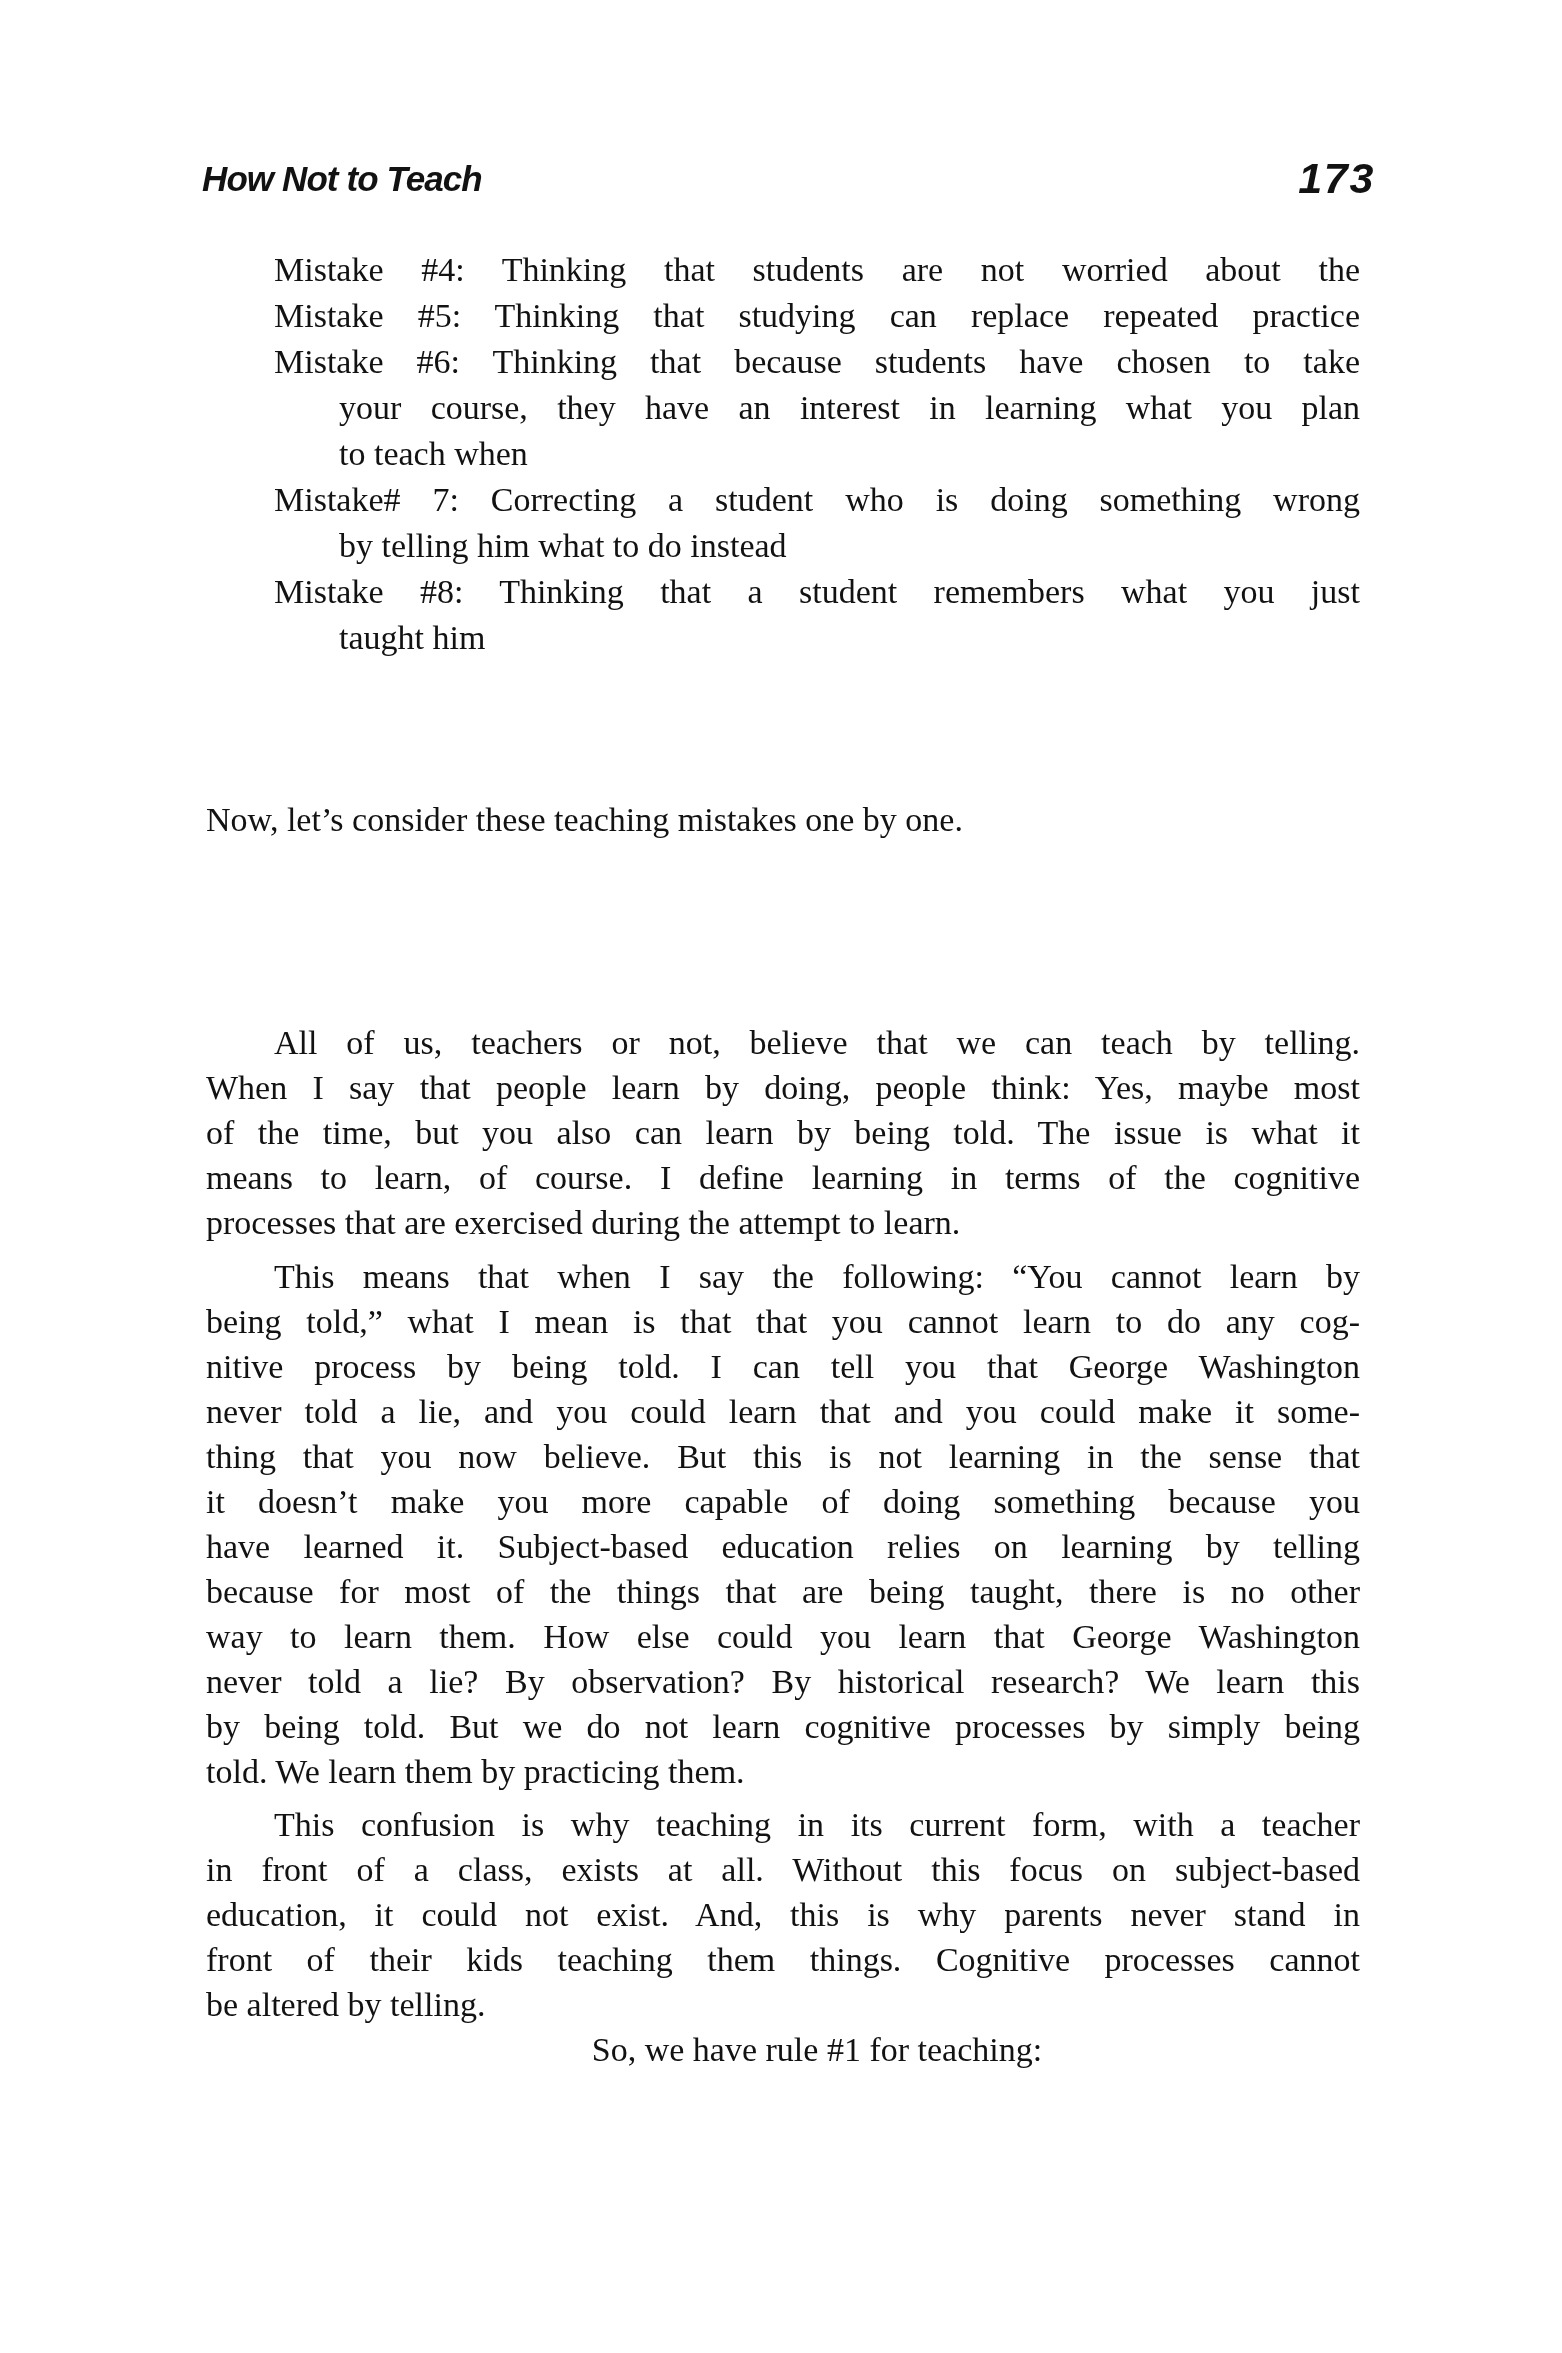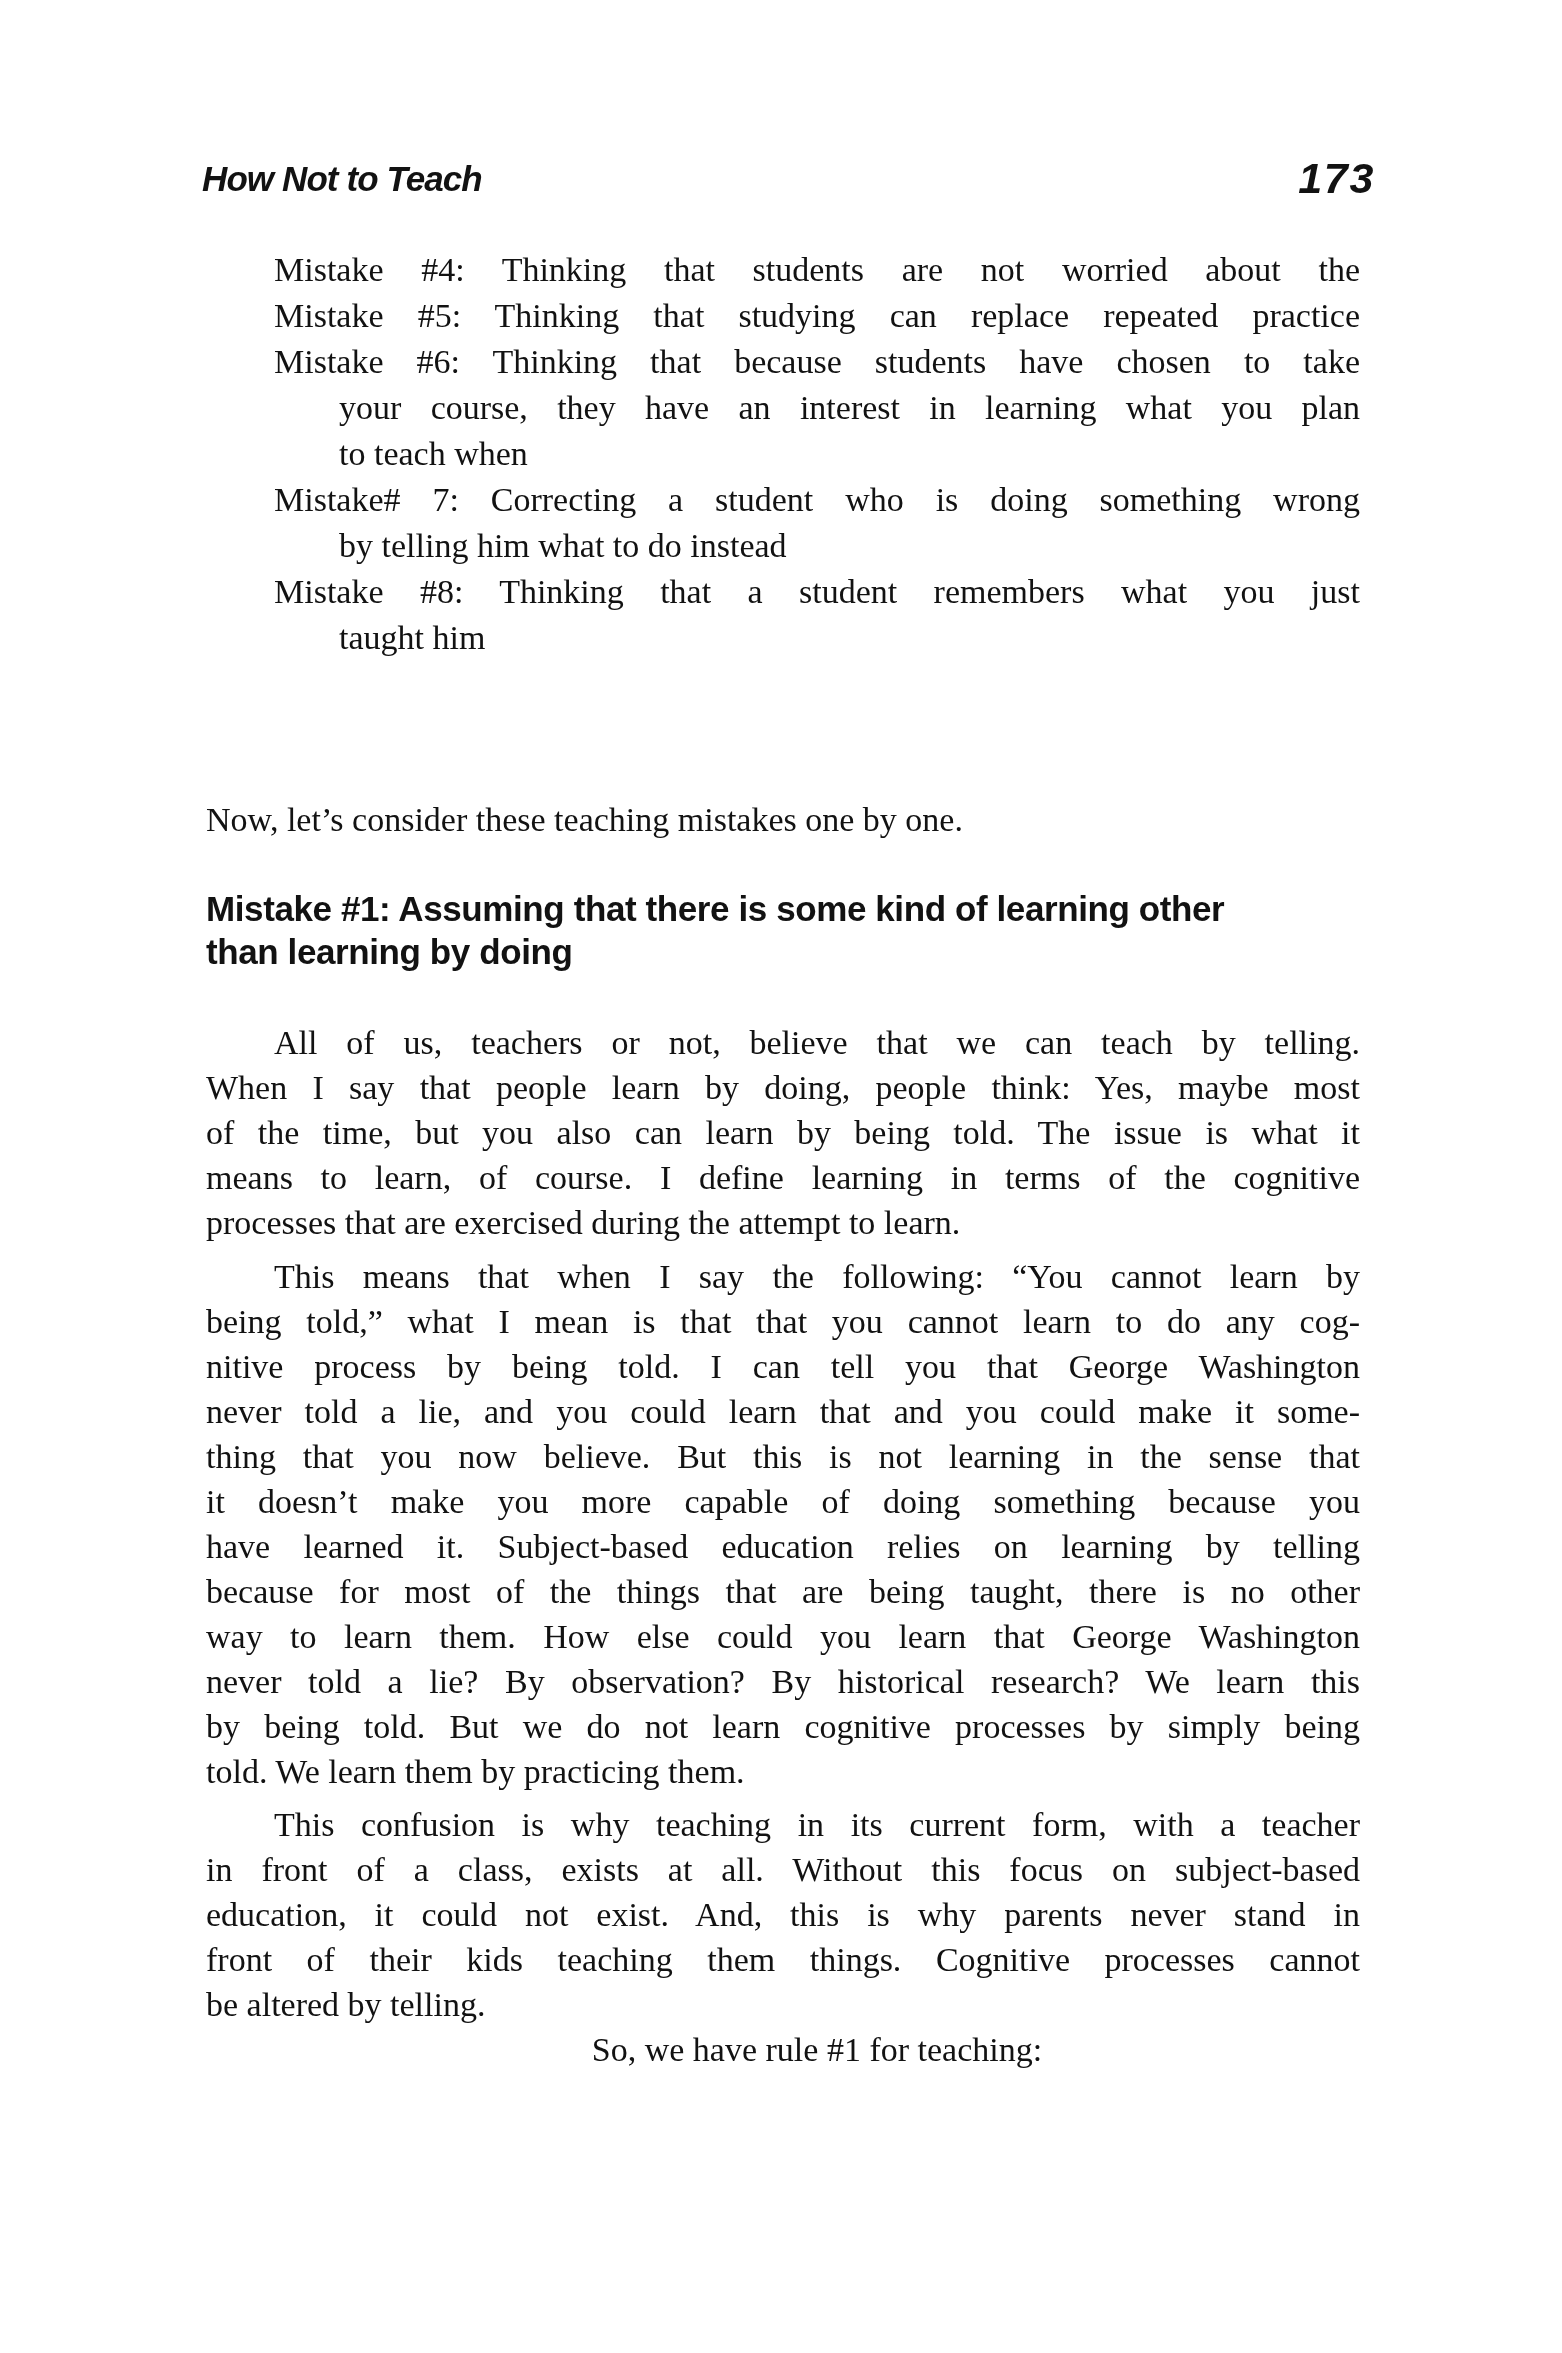--- a/index.html
+++ b/index.html
@@ -74,24 +74,20 @@
     <div class="ln j">Mistake# 7: Correcting a student who is doing something wrong</div>
     <div class="ln li-cont">by telling him what to do instead</div>
     <div class="ln j">Mistake #8: Thinking that a student remembers what you just</div>
     <div class="ln li-cont">taught him</div>
   </div>
 
   <div class="abs para intro">
     <div class="ln">Now, let’s consider these teaching mistakes one by one.</div>
   </div>
 
-  <div class="abs heading">
-    <div class="ln">Mistake #1: Assuming that there is some kind of learning other</div>
-    <div class="ln">than learning by doing</div>
-  </div>
 
   <div class="abs para p1">
     <div class="ln j indent">All of us, teachers or not, believe that we can teach by telling.</div>
     <div class="ln j">When I say that people learn by doing, people think: Yes, maybe most</div>
     <div class="ln j">of the time, but you also can learn by being told. The issue is what it</div>
     <div class="ln j">means to learn, of course. I define learning in terms of the cognitive</div>
     <div class="ln">processes that are exercised during the attempt to learn.</div>
   </div>
 
   <div class="abs para p2">

